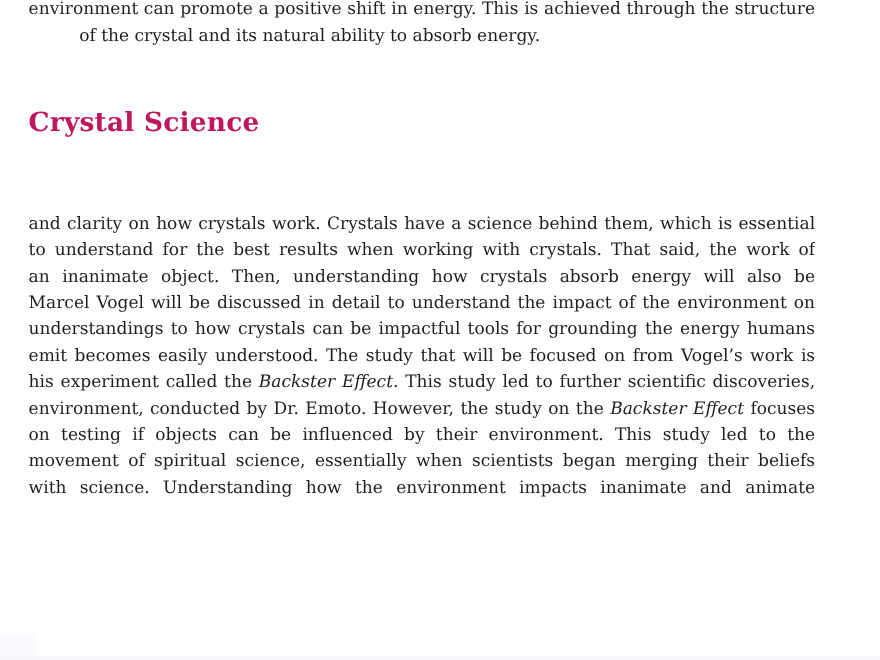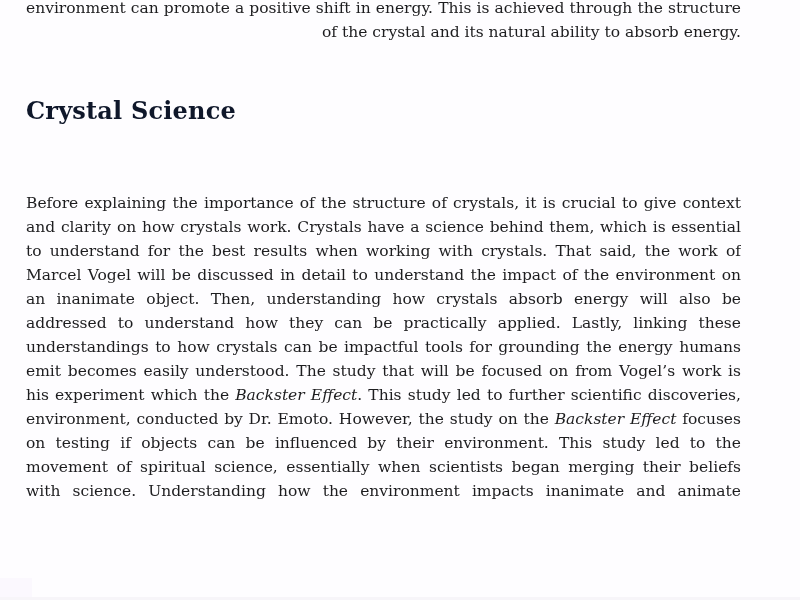--- a/index.html
+++ b/index.html
@@ -23,35 +23,36 @@
     font-size: 15.5px;
     line-height: 24px;
   }
   .text-block .line {
     text-align: justify;
     text-align-last: justify;
     white-space: nowrap;
     overflow: hidden;
   }
   .text-block .line.last {
-    text-align: right;
+    text-align: left;
     text-align-last: auto;
+    margin-left: 46px;
   }
   .text-block em {
     font-style: italic;
   }
   .intro-block {
     margin-top: -4px; 
   }
   .doc-heading {
     margin-top: 52px;
     font-size: 24px;
     line-height: 30px;
     font-weight: bold;
-    color: #0f172a;
+    color: #be185d;
     letter-spacing: 0.2px;
   }
   .body-block {
     margin-top: 65px;
   }
   .corner-artifact {
     position: absolute;
     left: 0; top: 578px;
     width: 32px; height: 22px;
     background: #fbf8fe;
@@ -69,29 +70,27 @@
 <div class="page">
 
   <section class="text-block intro-block">
       <div class="line"><span>environment can promote a positive shift in energy. This is achieved through the structure</span></div>
       <div class="line last"><span>of the crystal and its natural ability to absorb energy.</span></div>
     </section>
 
   <h1 class="doc-heading">Crystal Science</h1>
 
   <section class="text-block body-block">
-      <div class="line"><span>Before explaining the importance of the structure of crystals, it is crucial to give context</span></div>
       <div class="line"><span>and clarity on how crystals work. Crystals have a science behind them, which is essential</span></div>
       <div class="line"><span>to understand for the best results when working with crystals. That said, the work of</span></div>
+      <div class="line"><span>an inanimate object. Then, understanding how crystals absorb energy will also be</span></div>
       <div class="line"><span>Marcel Vogel will be discussed in detail to understand the impact of the environment on</span></div>
-      <div class="line"><span>an inanimate object. Then, understanding how crystals absorb energy will also be</span></div>
-      <div class="line"><span>addressed to understand how they can be practically applied. Lastly, linking these</span></div>
       <div class="line"><span>understandings to how crystals can be impactful tools for grounding the energy humans</span></div>
       <div class="line"><span>emit becomes easily understood. The study that will be focused on from Vogel’s work is</span></div>
-      <div class="line"><span>his experiment which the </span><em>Backster Effect</em><span>. This study led to further scientific discoveries,</span></div>
+      <div class="line"><span>his experiment called the </span><em>Backster Effect</em><span>. This study led to further scientific discoveries,</span></div>
       <div class="line"><span>environment, conducted by Dr. Emoto. However, the study on the </span><em>Backster Effect</em><span> focuses</span></div>
       <div class="line"><span>on testing if objects can be influenced by their environment. This study led to the</span></div>
       <div class="line"><span>movement of spiritual science, essentially when scientists began merging their beliefs</span></div>
       <div class="line"><span>with science. Understanding how the environment impacts inanimate and animate</span></div>
     </section>
 
   <div class="corner-artifact"></div>
   <div class="bottom-edge"></div>
 
 </div>

